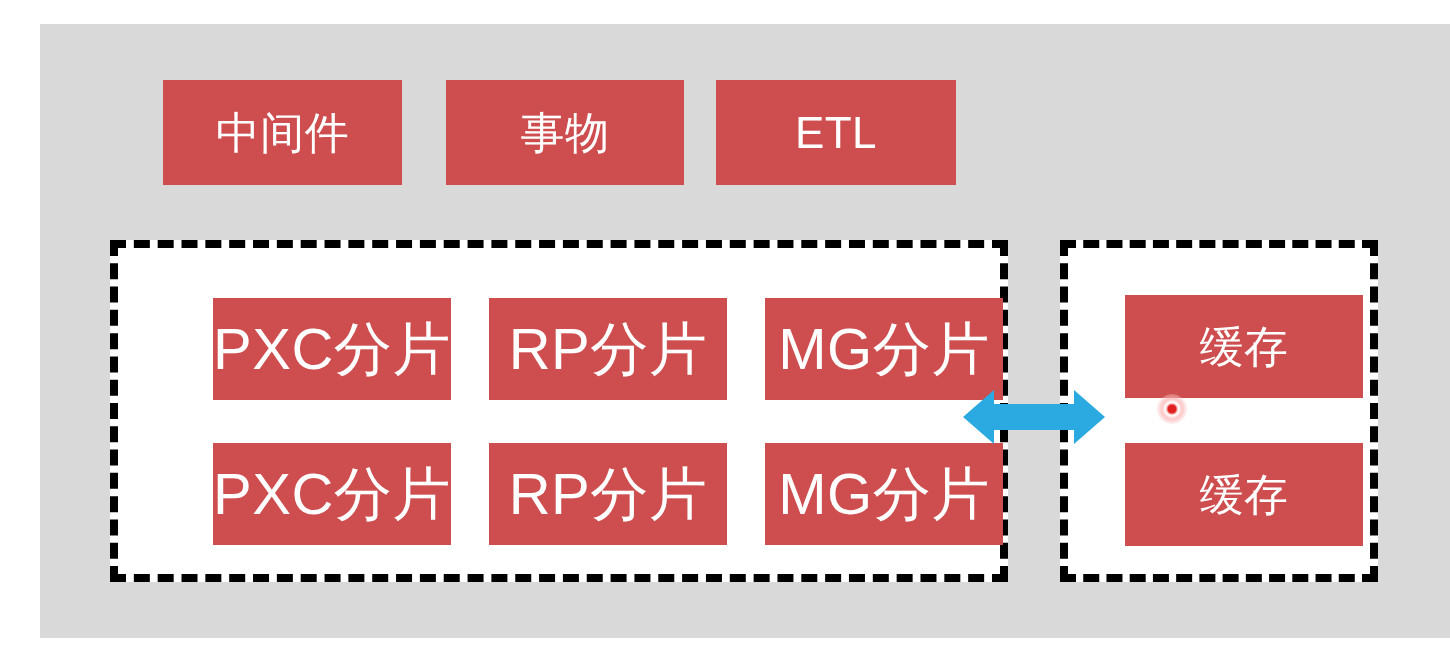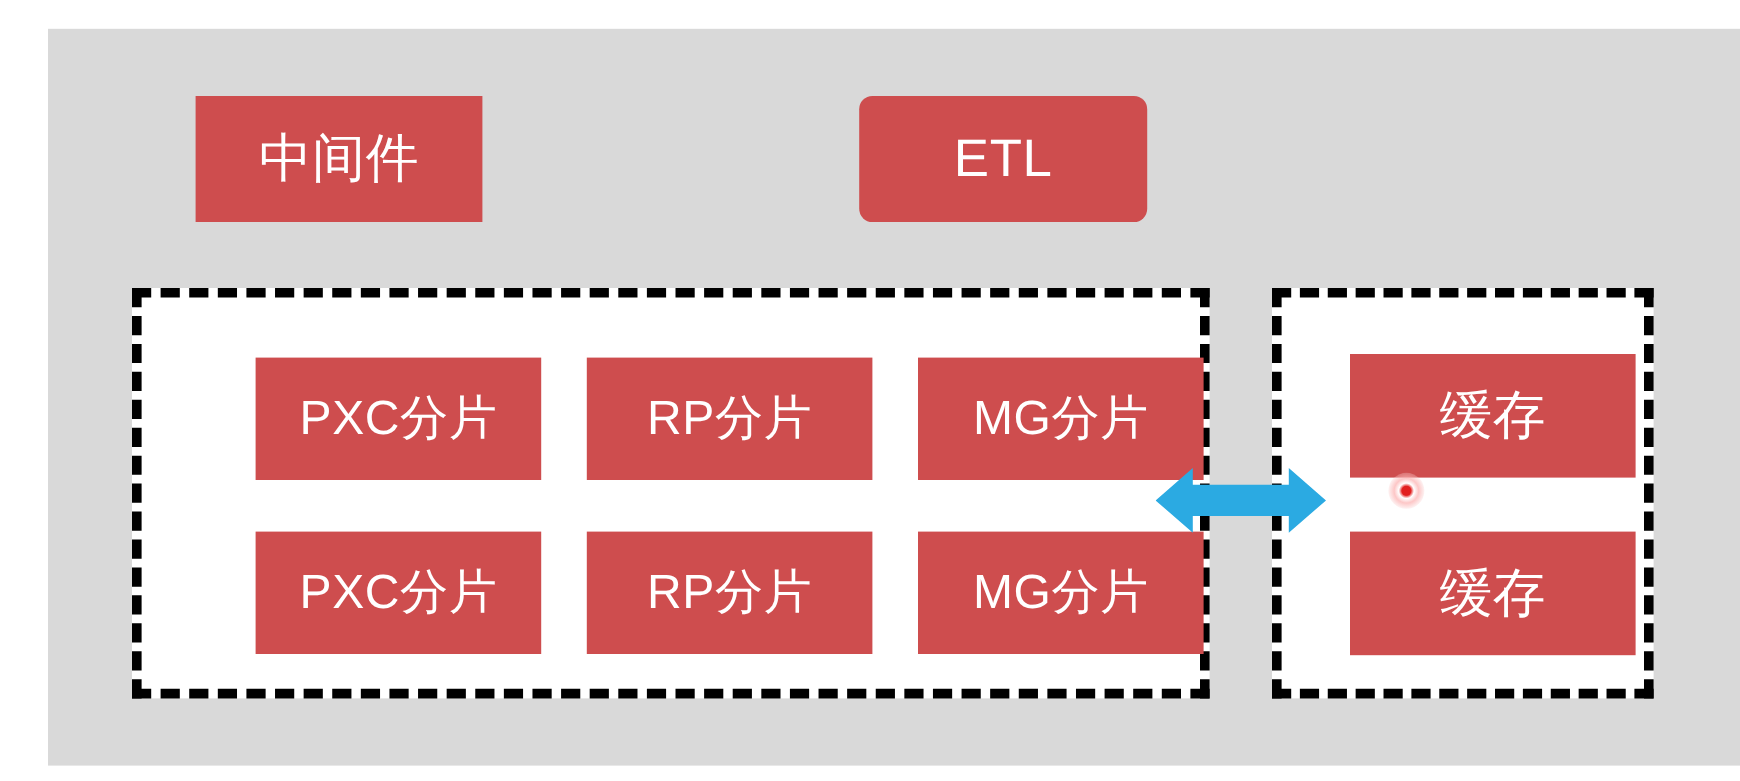--- a/index.html
+++ b/index.html
@@ -36,21 +36,21 @@
     display: flex;
     align-items: center;
     justify-content: center;
     font-size: 44px;
     font-weight: 400;
     letter-spacing: 0.5px;
     line-height: 1;
     white-space: nowrap;
     box-sizing: border-box;
   }
-  .rbox.small-type { font-size: 40px; }
+  .rbox.small-type { font-size: 58px; }
   
   .dashgroup {
     position: absolute;
     background: #ffffff;
     box-sizing: border-box;
     border: 8px dashed #000000;
   }
   
   #sync-arrow {
     position: absolute;
@@ -90,22 +90,23 @@
 </style>
 </head>
 <body>
 
 <div id="stage">
 
   <div id="canvas">
 
     <div class="rbox" style="left:123px; top:56px; width:239px; height:105px;">中间件</div>
 
+    <div class="rbox" style="left:406px; top:56px; width:238px; height:105px;">事物</div>
 
-    <div class="rbox" style="left:676px; top:56px; width:240px; height:105px;border-radius:11px;">ETL</div>
+    <div class="rbox" style="left:676px; top:56px; width:240px; height:105px;">ETL</div>
 
     <div class="dashgroup" style="left:70px; top:216px; width:898px; height:342px;">
 
       <div class="rbox small-type" style="left:95px; top:50px; width:238px; height:102px;">PXC分片</div>
       <div class="rbox small-type" style="left:371px; top:50px; width:238px; height:102px;">RP分片</div>
       <div class="rbox small-type" style="left:647px; top:50px; width:238px; height:102px;">MG分片</div>
 
       <div class="rbox small-type" style="left:95px; top:195px; width:238px; height:102px;">PXC分片</div>
       <div class="rbox small-type" style="left:371px; top:195px; width:238px; height:102px;">RP分片</div>
       <div class="rbox small-type" style="left:647px; top:195px; width:238px; height:102px;">MG分片</div>

